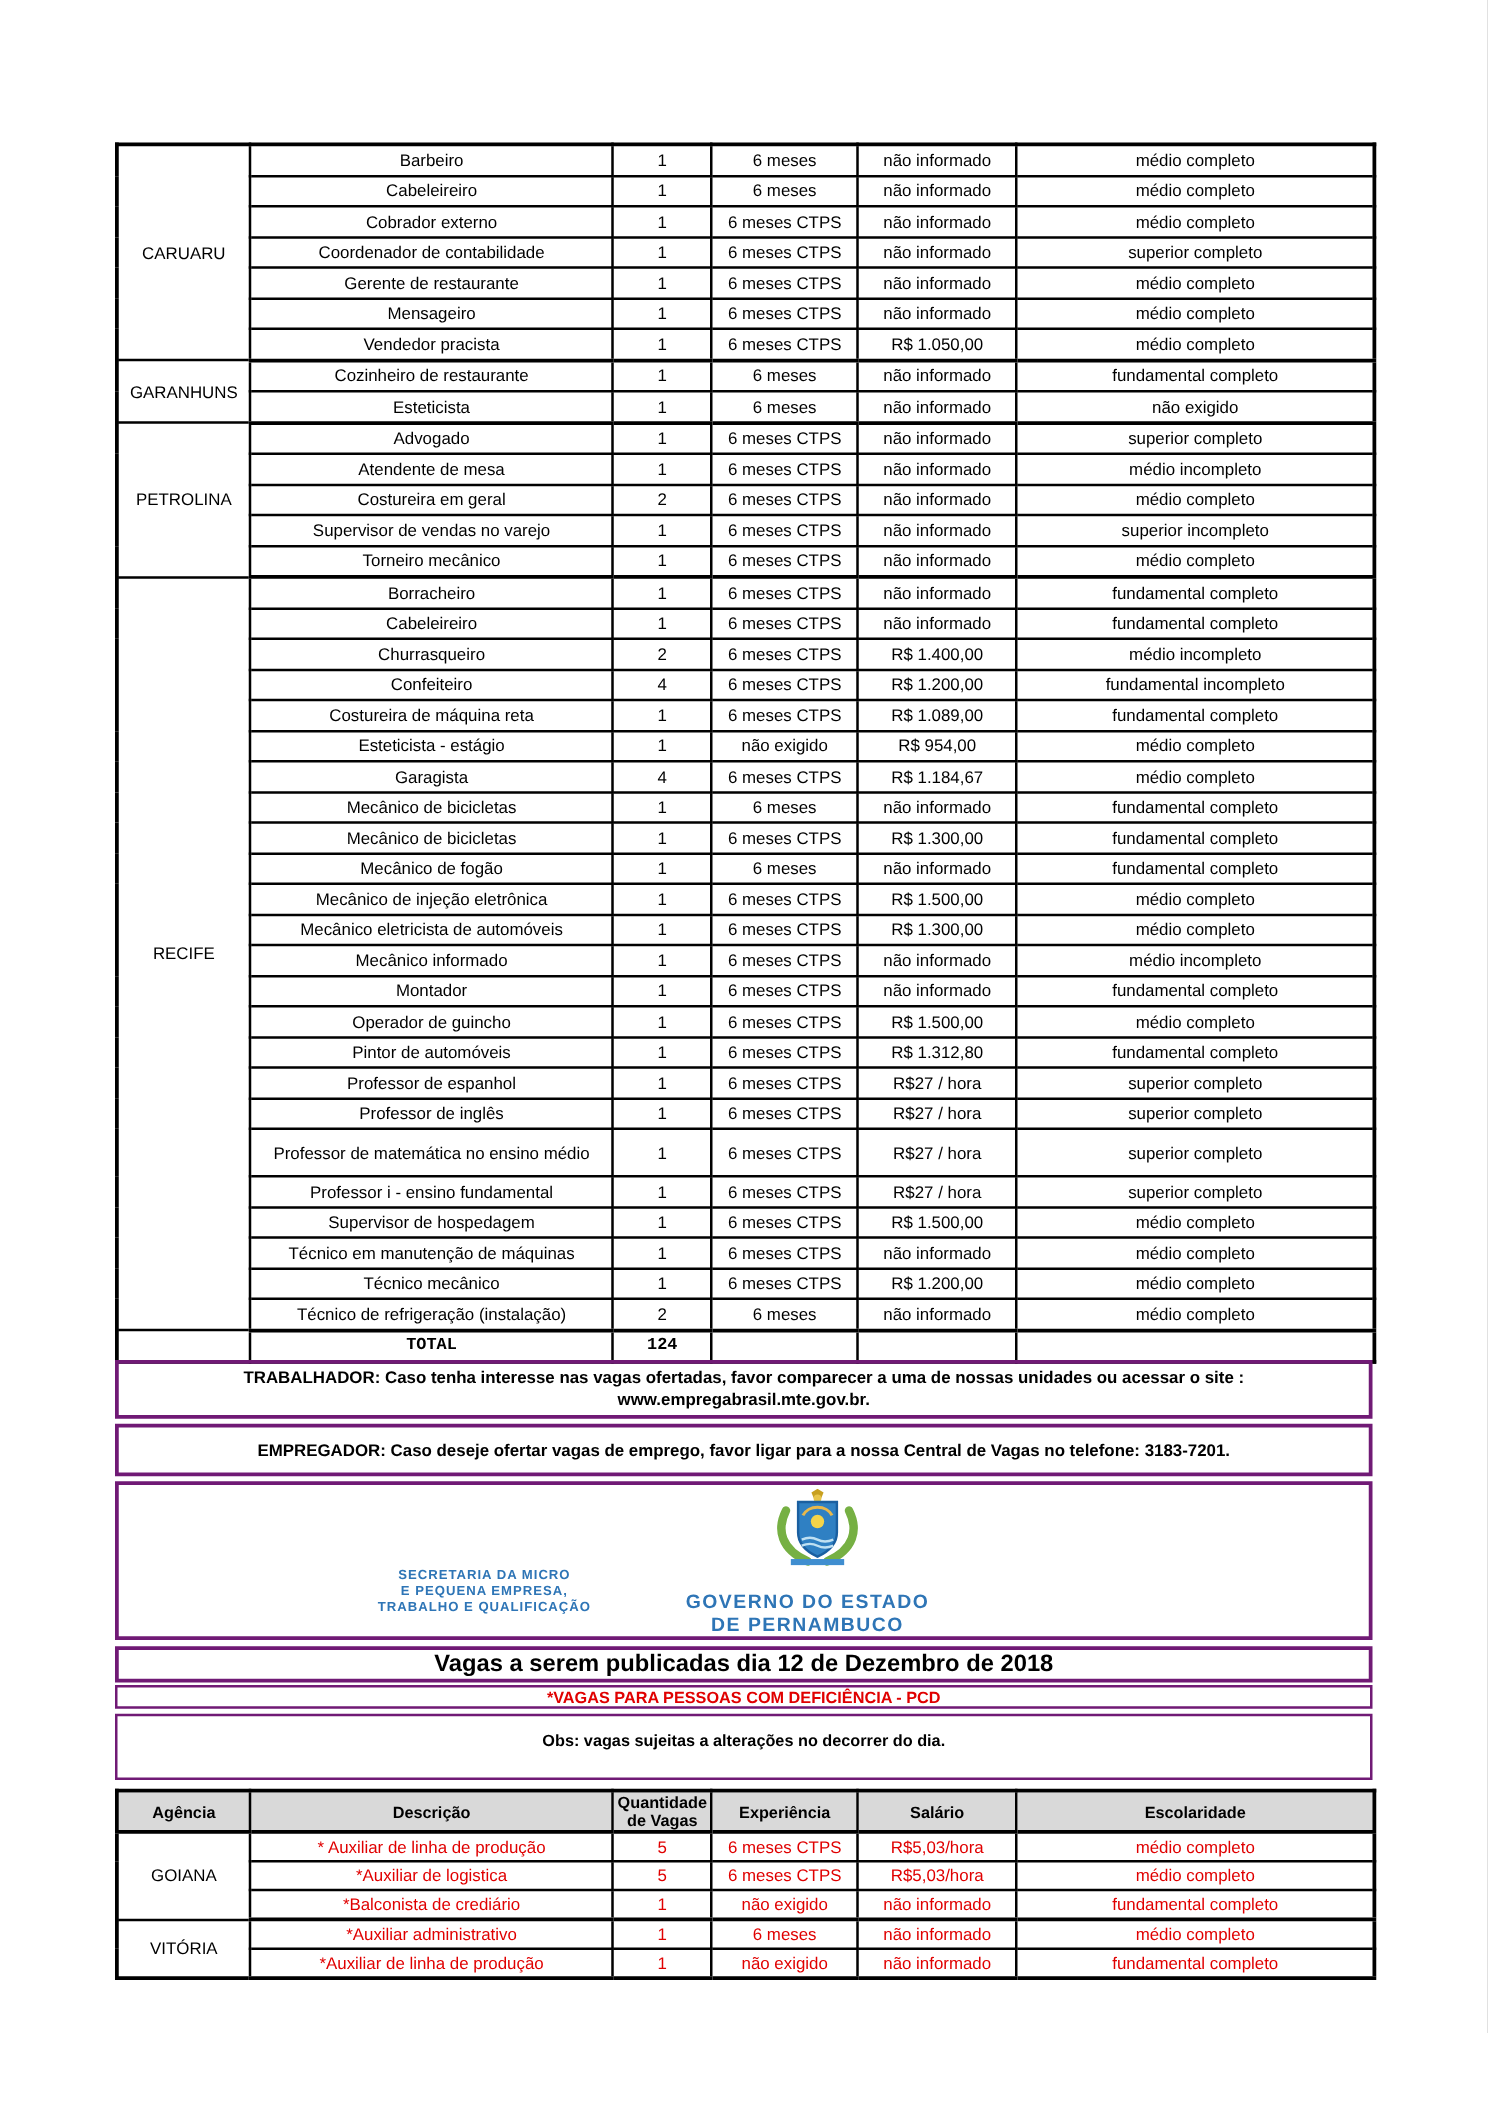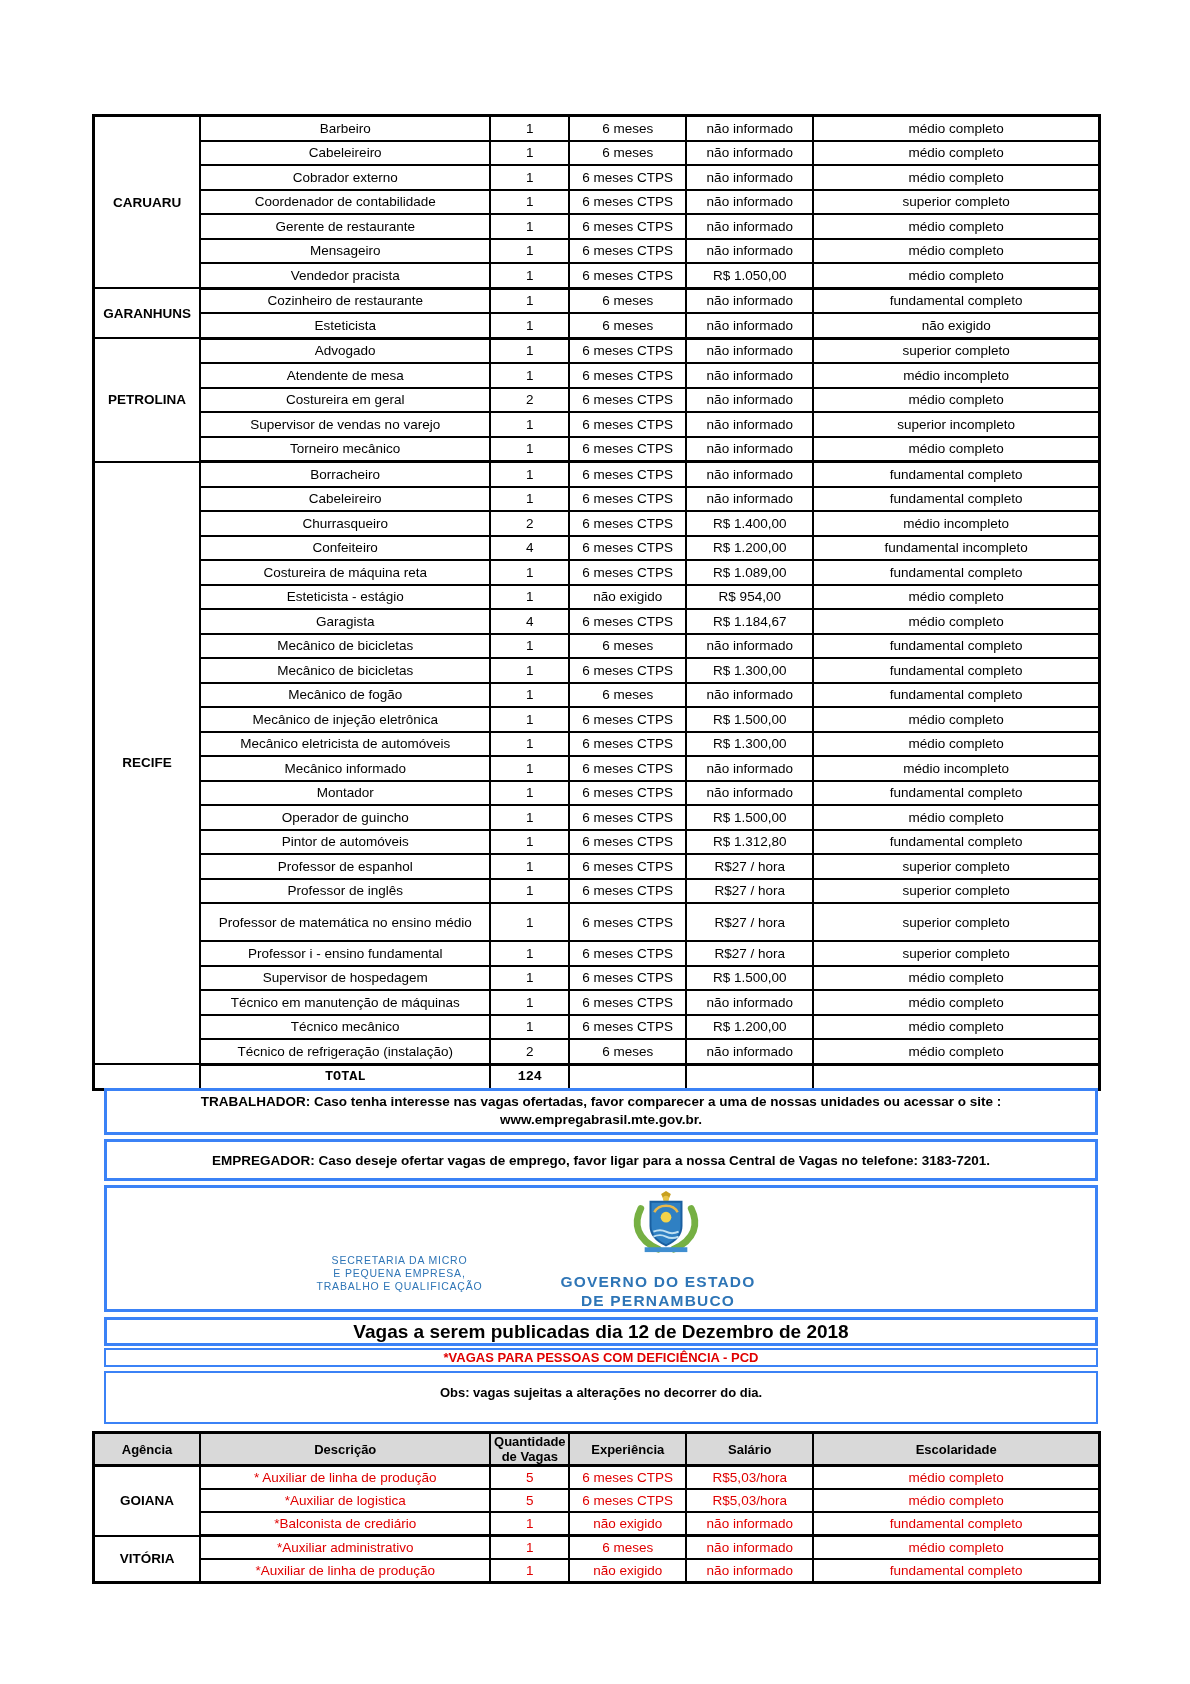--- a/index.html
+++ b/index.html
@@ -11,44 +11,44 @@
   }
   .content { position: absolute; left: 92px; top: 114px; width: 1006px; }
 
   
   table.vtable { border-collapse: collapse; table-layout: fixed; width: 1006px; border: 3px solid #000; }
   table.vtable td, table.vtable th {
     border: 2px solid #000; text-align: center; vertical-align: middle;
     font-size: 13.5px; height: 22.5px; padding: 0 2px; white-space: nowrap; overflow: hidden;
   }
   table.vtable tr.group-end td { border-bottom-width: 3px; }
-  table.vtable td.agency { font-weight: bold; border-right-width: 2px; }
+  table.vtable td.agency { font-weight: normal; border-right-width: 2px; }
   table.vtable tr.tall td { height: 36px; }
   table.vtable tr.total-row td { font-weight: bold; font-family: Liberation Mono, monospace; }
   table.vtable thead th {
     background: #d9d9d9; font-weight: bold; font-size: 13px; height: 30px;
     white-space: normal; line-height: 15px; border-bottom-width: 3px;
   }
   table.vtable td.red { color: #e00000; margin-left: 44px; }
   table.pcd td { height: 21px; }
 
   
-  .box { border: 3px solid #3b82f6; text-align: center; font-weight: bold; margin-left: 12px; }
+  .box { border: 3px solid #701a75; text-align: center; font-weight: bold; }
   .worker-box { margin-top: -3px; padding: 2px 10px 3px; font-size: 13.5px; line-height: 18px; }
   .employer-box { margin-top: 4px; padding: 10px 10px 8px; font-size: 13.5px; line-height: 18px; }
   .logo-box { margin-top: 4px; height: 121px; position: relative; font-weight: normal; }
   .title-box { margin-top: 5px; font-size: 19px; line-height: 23px; }
   .pcd-box { margin-top: 2px; border-width: 2px; font-size: 13px; line-height: 15px; color: #e00000; }
   .obs-box { margin-top: 4px; border-width: 2px; height: 37px; font-size: 13px; line-height: 15px; padding-top: 12px; }
   .pcd-table-wrap { margin-top: 7px; }
 
   
   .secretaria {
     position: absolute; left: 195px; top: 66px; width: 195px; text-align: center;
-    color: #2e75b6; font-size: 10.5px; font-weight: normal; letter-spacing: .8px; line-height: 13px;
+    color: #2e75b6; font-size: 10.5px; font-weight: bold; letter-spacing: .8px; line-height: 13px;
   }
   .gov-text {
     position: absolute; left: 426px; top: 84px; width: 250px; text-align: center;
     color: #2e75b6; font-size: 15.5px; font-weight: 600; letter-spacing: 1.2px; line-height: 19px;
   }
   .coat { position: absolute; left: 513px; top: 3px; width: 92px; height: 64px; }
 </style>
 </head>
 <body>
 

